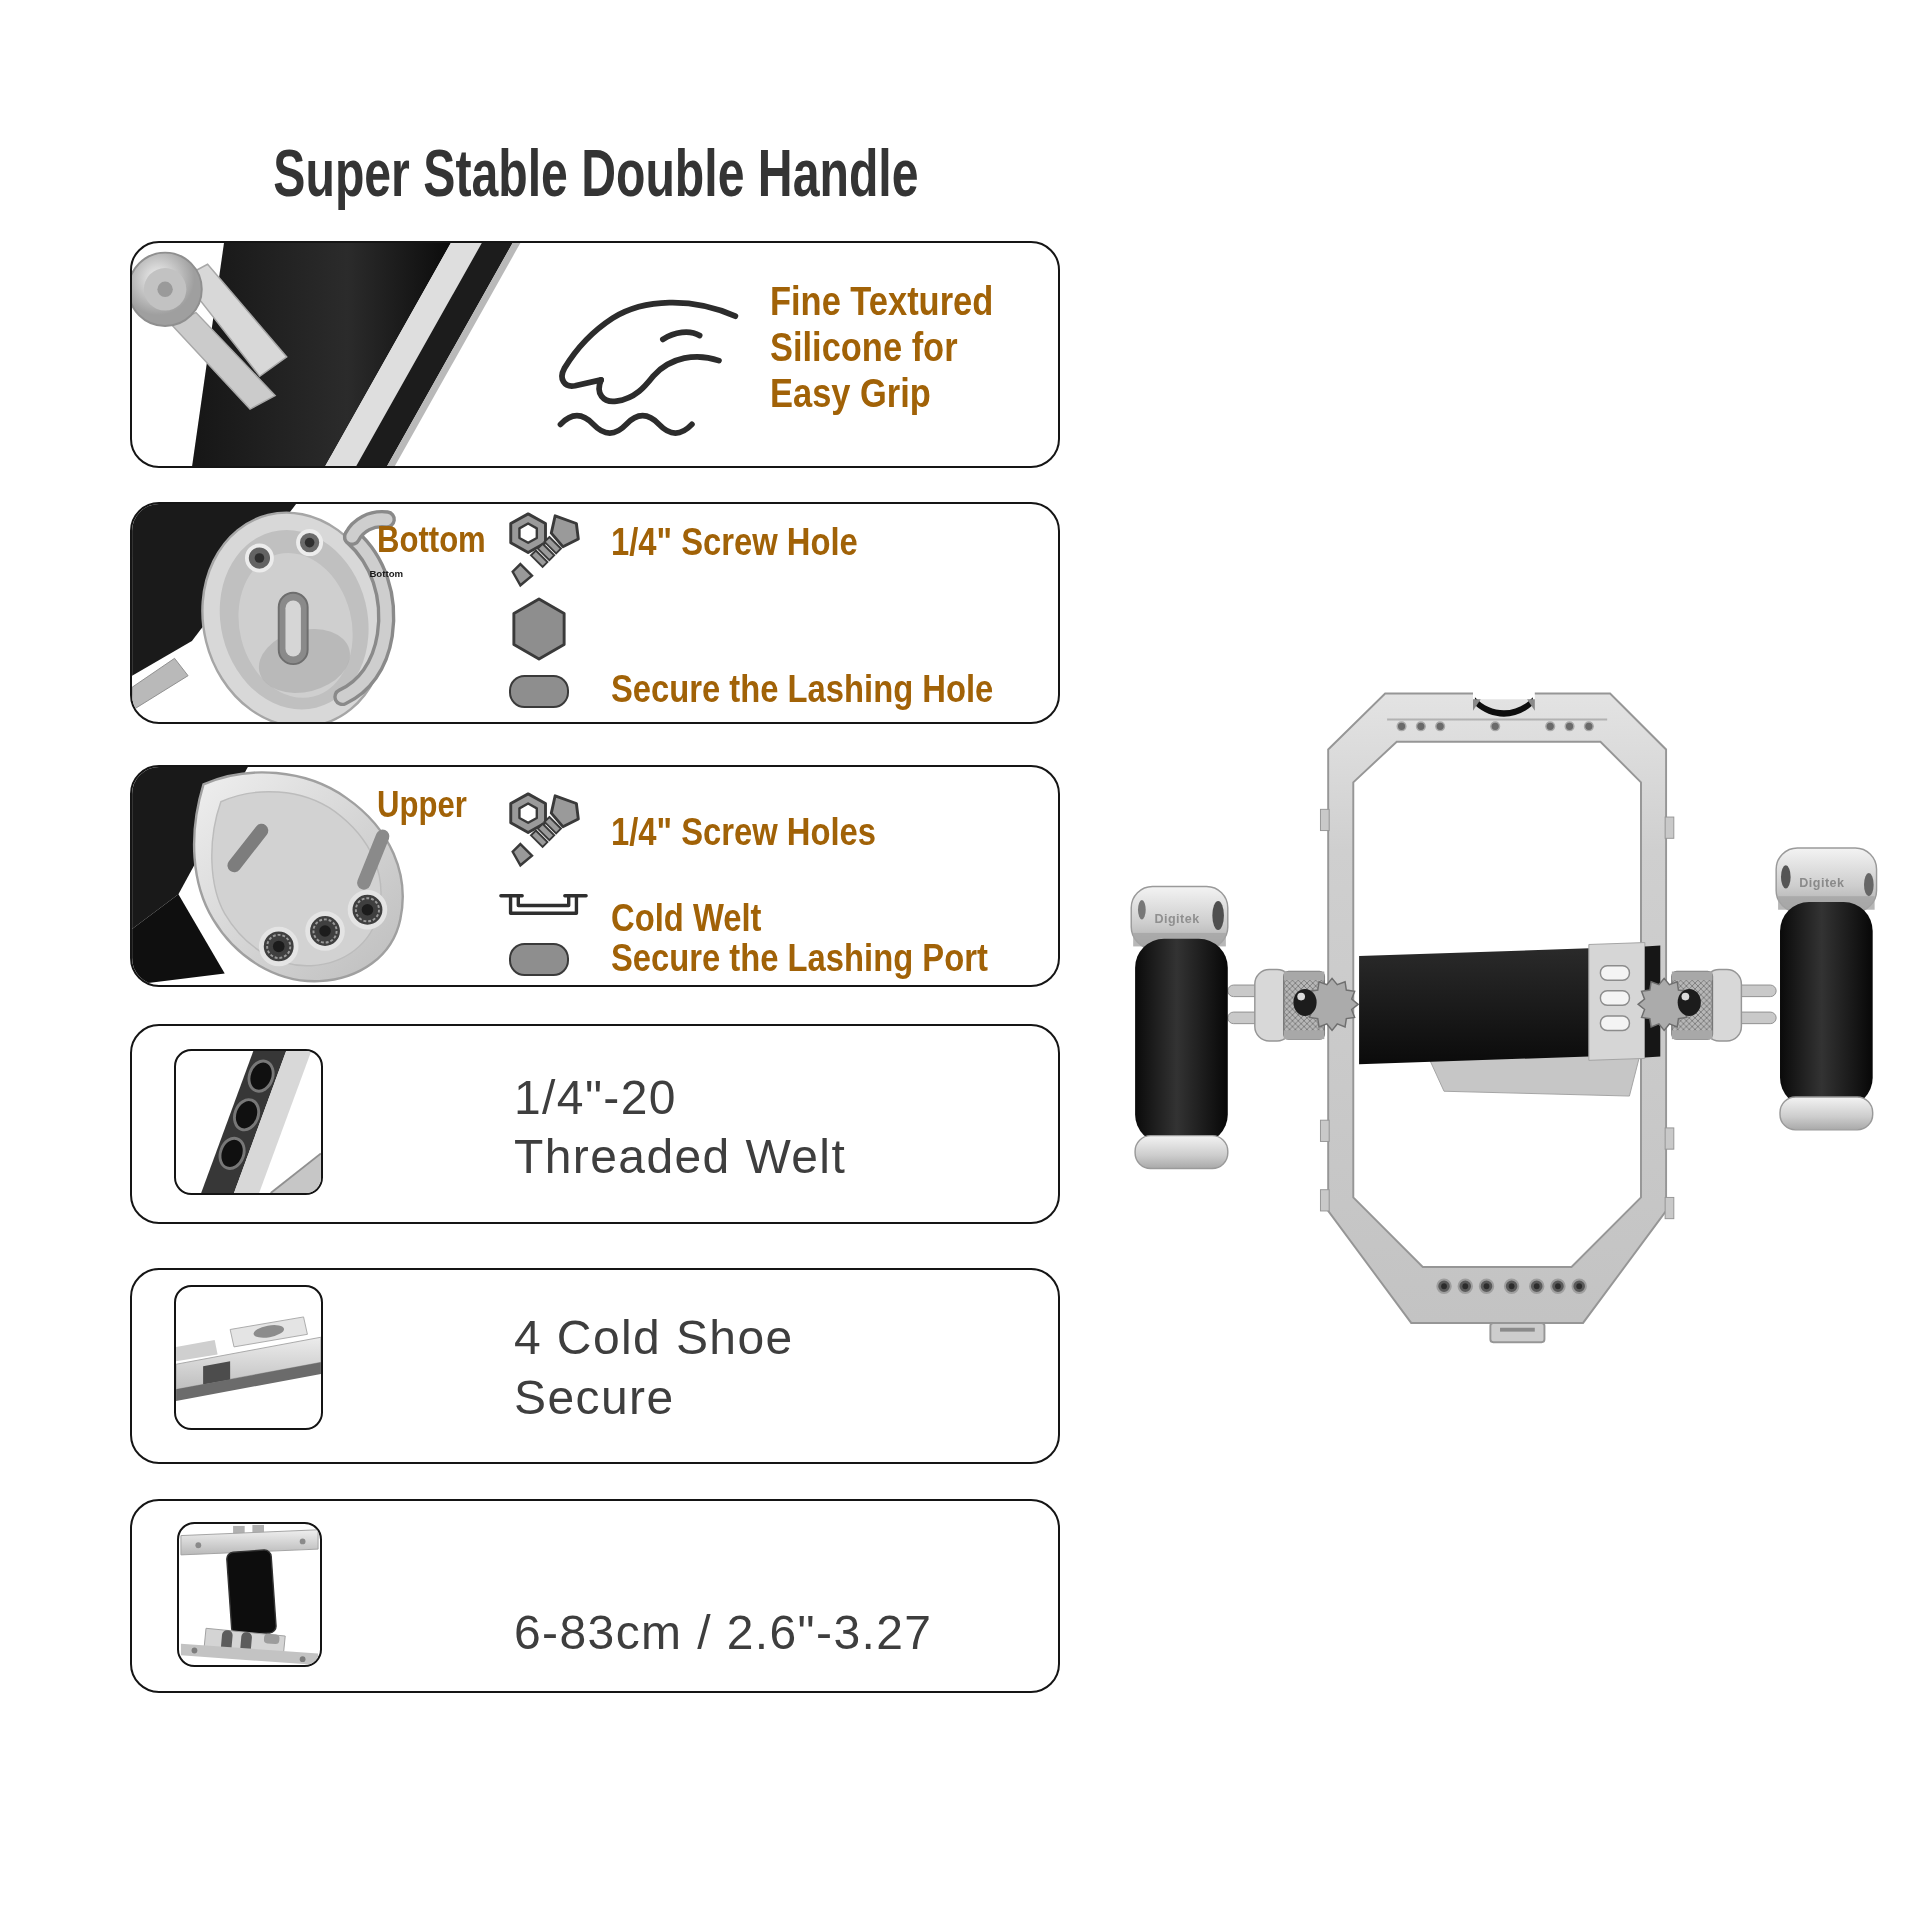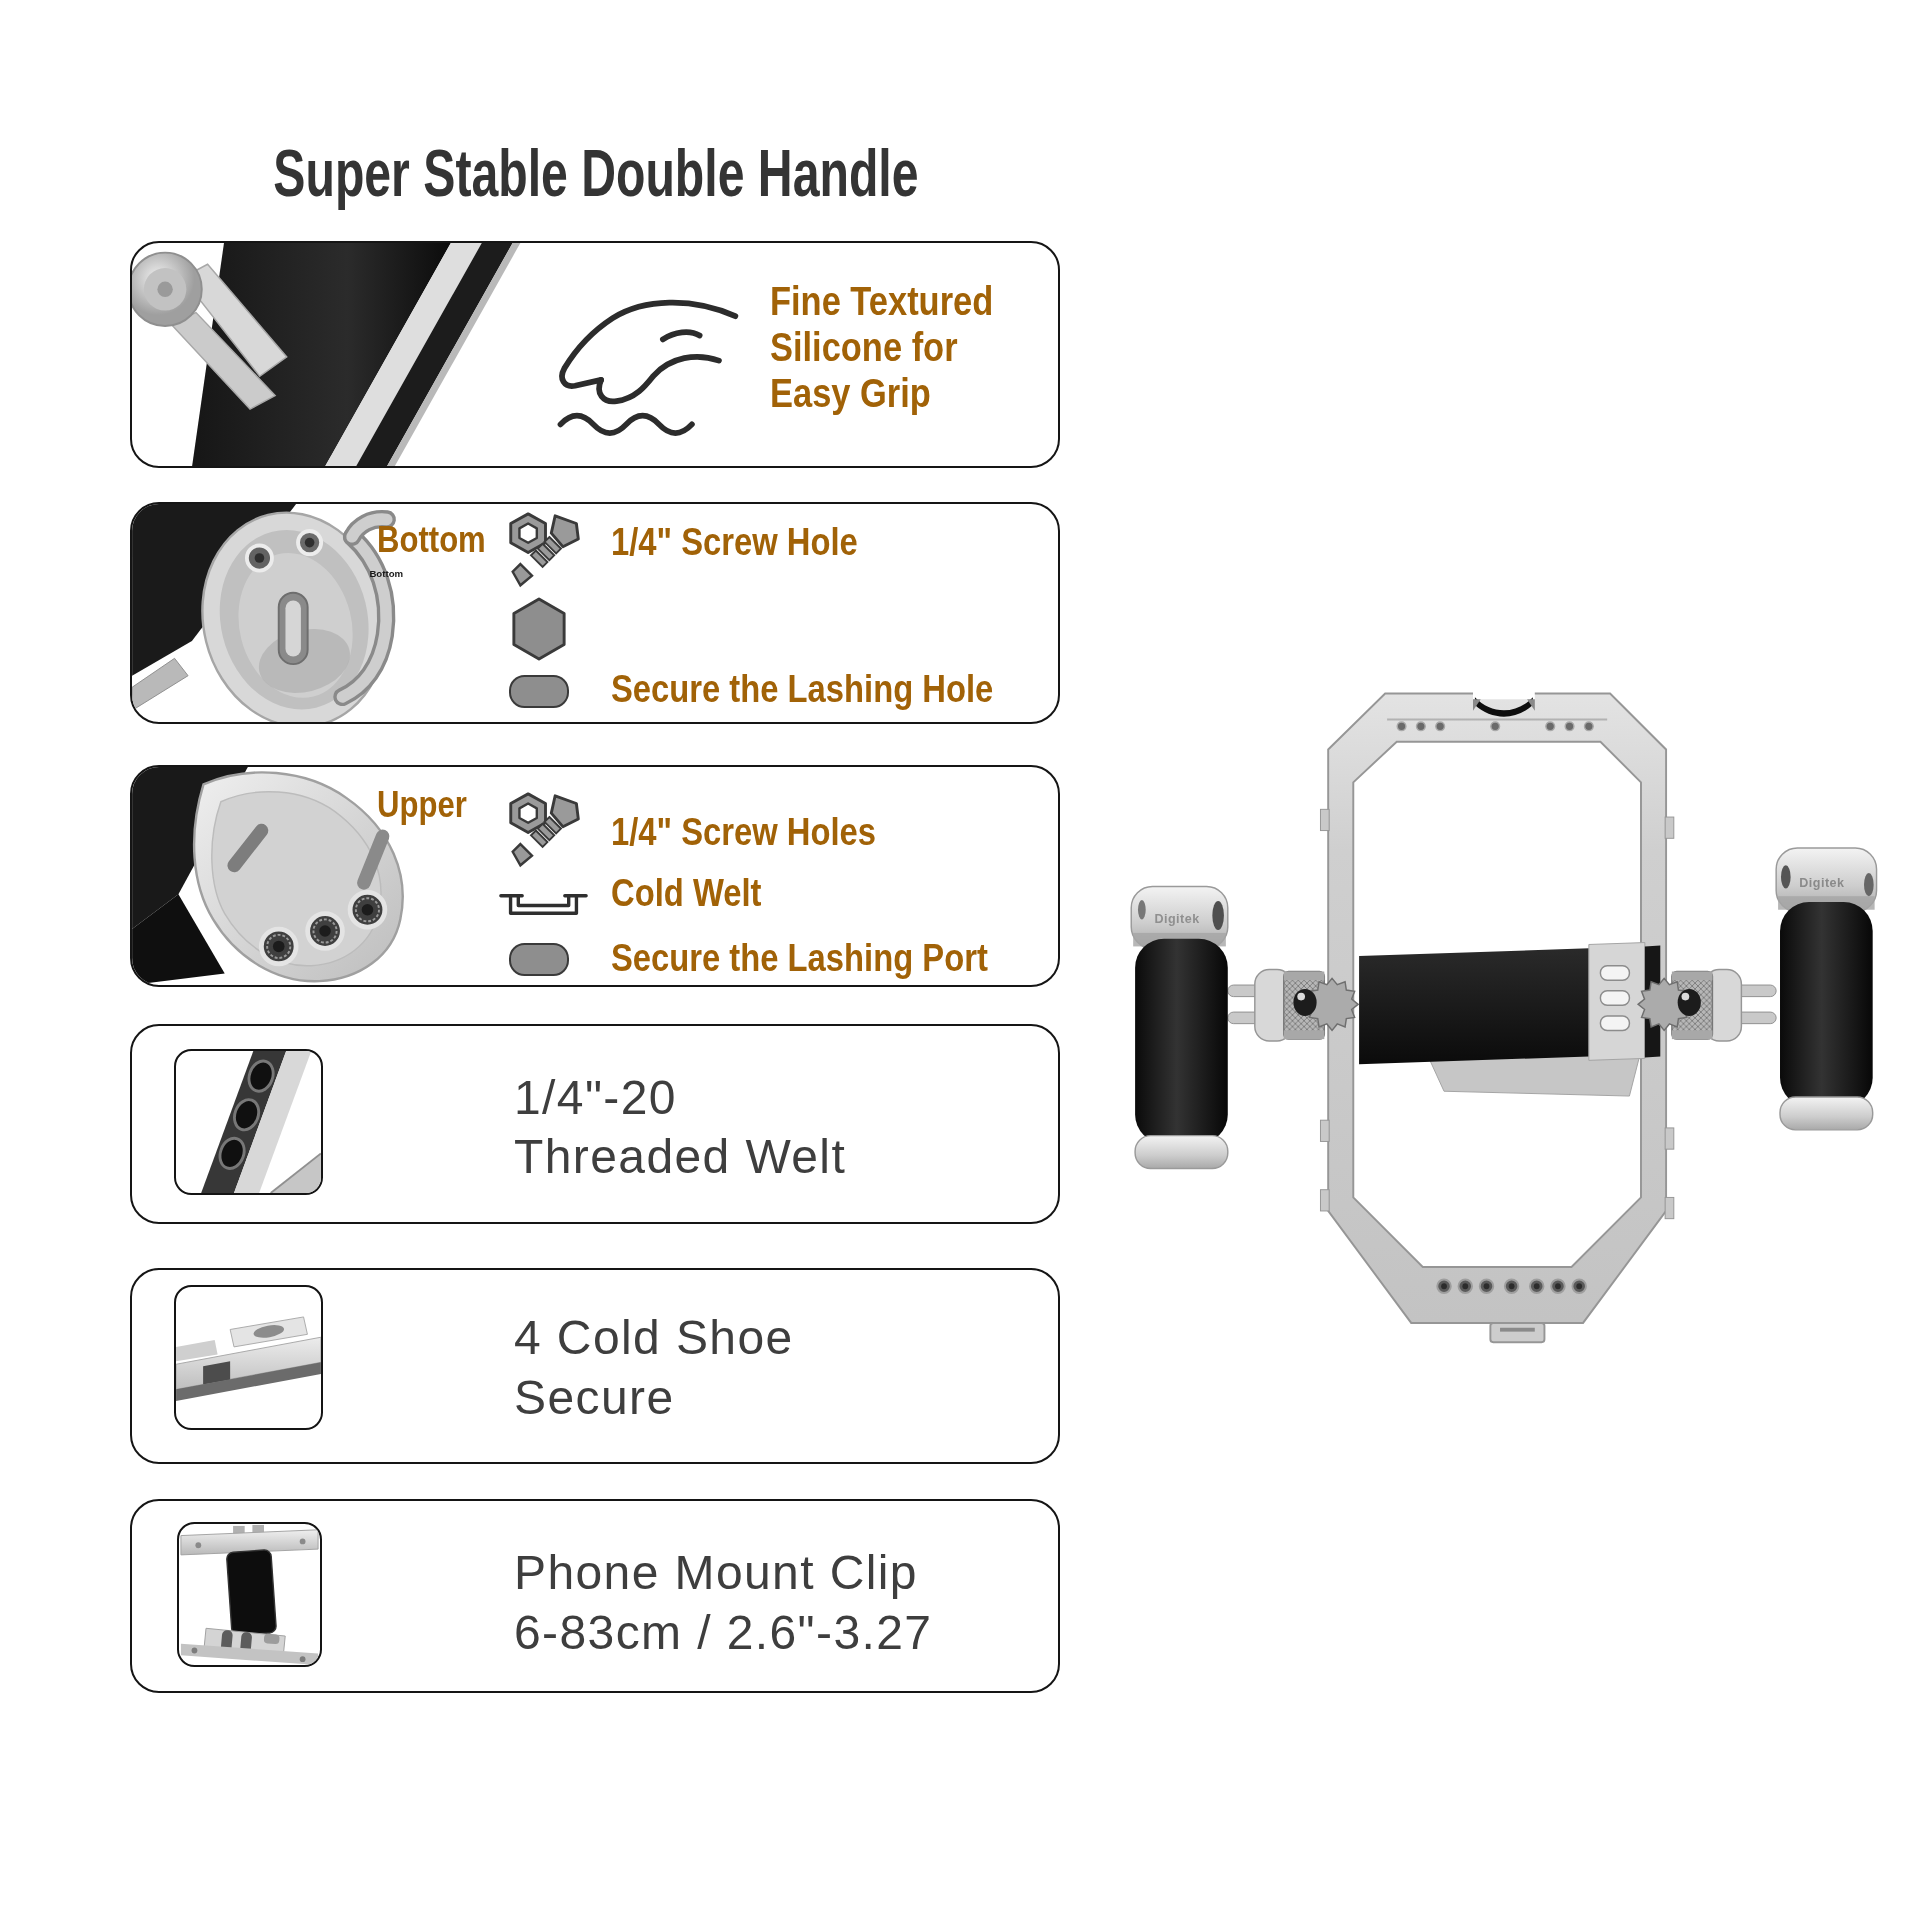--- a/index.html
+++ b/index.html
@@ -156,21 +156,21 @@
     </svg>
     <svg class="abs" style="left:365px;top:121px" width="93" height="35" viewBox="0 0 96 36">
       <g fill="none" stroke="#2f2f2f" stroke-width="3.5" stroke-linejoin="round" stroke-linecap="round">
         <path d="M 4,8 H 26 M 70,8 H 92"></path>
         <path d="M 14,8 V 26 H 82 V 8"></path>
         <path d="M 22,8 V 18 H 74 V 8"></path>
       </g>
     </svg>
     <div class="lash" style="left:377px;top:176px"></div>
     <div class="boldline cap40" style="left:479px;top:44px"><span>1/4" Screw Holes</span></div>
-    <div class="boldline cap40" style="left:479px;top:105px"><span>Cold Welt</span></div>
+    <div class="boldline cap40" style="left:479px;top:130px"><span>Cold Welt</span></div>
     <div class="boldline cap40" style="left:479px;top:170px"><span>Secure the Lashing Port</span></div>
   </section>
 
   <section class="panel p4">
     <div class="thumb" style="left:42px;top:23px;width:145px;height:142px">
       <svg width="145" height="142" viewBox="0 0 150 147">
         <polygon points="26,147 80,0 114,0 60,147" fill="#373737"></polygon>
         <polygon points="114,0 140,0 86,147 60,147" fill="#d8d8d8"></polygon>
         <ellipse cx="88" cy="26" rx="12" ry="16" transform="rotate(20 88 26)" fill="#101010" stroke="#777" stroke-width="3"></ellipse>
         <ellipse cx="73" cy="66" rx="12" ry="16" transform="rotate(20 73 66)" fill="#101010" stroke="#777" stroke-width="3"></ellipse>
@@ -221,21 +221,20 @@
         <rect x="52" y="28" width="46" height="86" rx="7" transform="rotate(-4 75 71)" fill="#0d0d0d" stroke="#333" stroke-width="1.5"></rect>
         <polygon points="28,108 110,116 108,136 26,128" fill="#d4d4d4" stroke="#a0a0a0"></polygon>
         <rect x="44" y="110" width="11" height="23" rx="5" transform="rotate(5 49 121)" fill="#5c5c5c"></rect>
         <rect x="64" y="112" width="11" height="23" rx="5" transform="rotate(5 69 123)" fill="#5c5c5c"></rect>
         <rect x="88" y="114" width="16" height="10" rx="4" transform="rotate(5 96 119)" fill="#9c9c9c"></rect>
         <polygon points="2,124 144,134 144,146 2,136" fill="#c3c3c3"></polygon>
         <circle cx="16" cy="131" r="3" fill="#7c7c7c"></circle>
           <circle cx="128" cy="140" r="3" fill="#7c7c7c"></circle>
       </svg>
     </div>
-    <div class="lighttxt" style="top:42px"><span>Phone Mount Clip</span></div>
     <div class="lighttxt" style="top:102px"><span>6-83cm / 2.6"-3.27</span></div>
   </section>
 
   <svg class="abs" style="left:1110px;top:647px" width="782" height="734" viewBox="0 0 810 760">
     <defs>
       <linearGradient id="cageG" x1="0" y1="0" x2="0" y2="1">
         <stop offset="0" stop-color="#e3e3e3"></stop>
           <stop offset=".25" stop-color="#cfcfcf"></stop>
           <stop offset="1" stop-color="#c3c3c3"></stop>
       </linearGradient>

